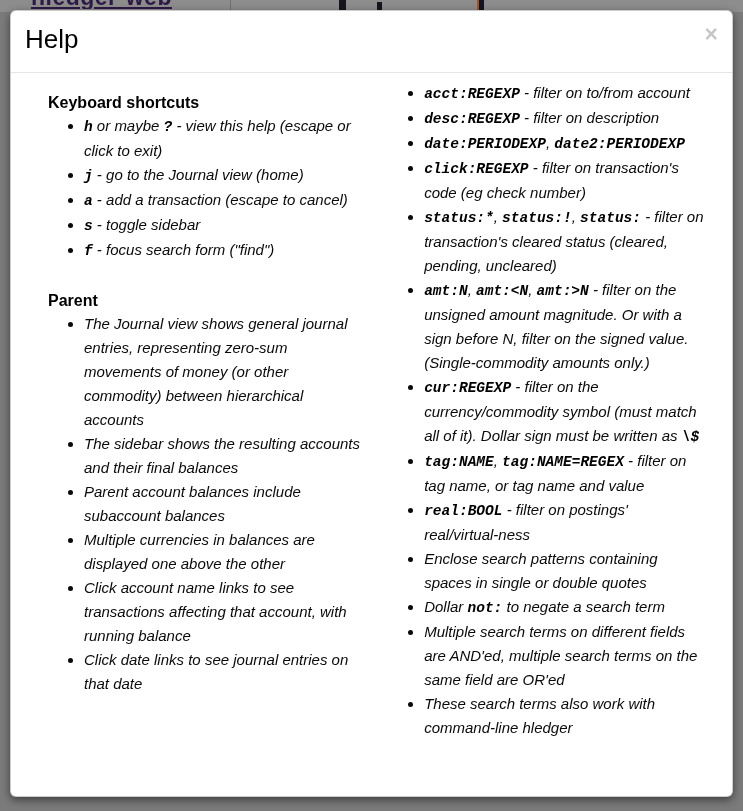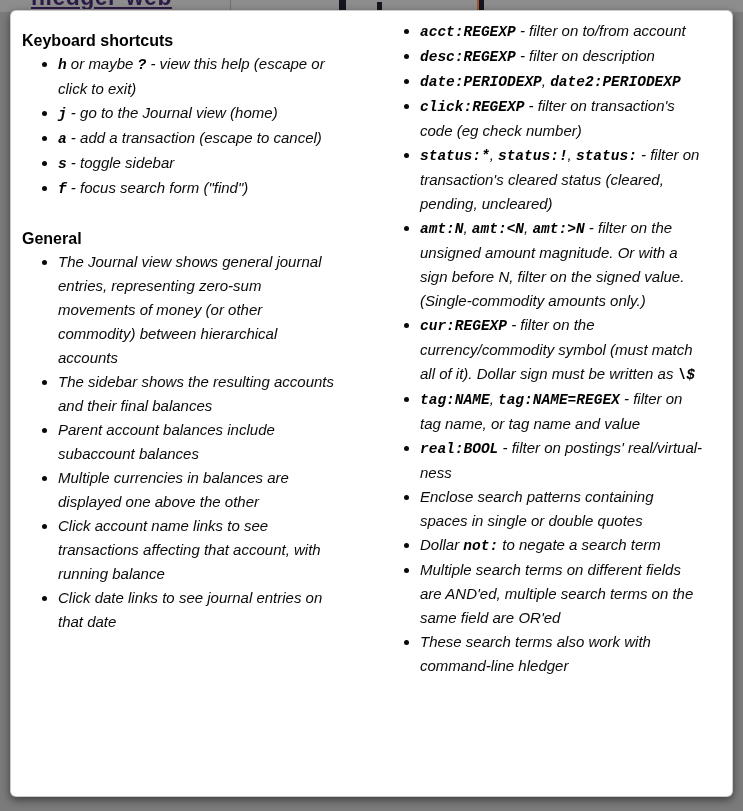--- a/index.html
+++ b/index.html
@@ -88,21 +88,21 @@
     line-height: 18px;
     color: #000000;
     opacity: 0.22;
     cursor: pointer;
   }
   .modal-body {
     padding: 8px 10px 8px 11px;
     display: flex;
     justify-content: space-between;
   }
-  .col { min-height: 10px; }
+  .col { min-height: 10px; margin-left: 26px; }
   .col-left  { width: 316px; }
   .col-right { width: 340px; }
 
   .sec-heading {
     font-size: 16px;
     font-weight: bold;
     color: #000000;
     line-height: 22px;
     margin-top: 11px;
   }
@@ -140,31 +140,35 @@
     <div class="bg-link-clip">
       <a class="bg-link">hledger-web</a>
     </div>
     <div class="bg-divider"></div>
     <div class="bg-mark m1"></div>
     <div class="bg-mark m2"></div>
     <div class="bg-mark m3"></div>
   </div>
 
   <div class="modal">
+    <div class="modal-header">
+      <h1 class="modal-title">Help</h1>
+      <button class="close-btn">×</button>
+    </div>
     <div class="modal-body">
       <div class="col col-left" id="col-left">
           <h2 class="sec-heading">Keyboard shortcuts</h2>
           <ul>
             <li><span class="code">h</span><span> or maybe </span><span class="code">?</span><span> - view this help (escape or click to exit)</span></li>
             <li><span class="code">j</span><span> - go to the Journal view (home)</span></li>
             <li><span class="code">a</span><span> - add a transaction (escape to cancel)</span></li>
             <li><span class="code">s</span><span> - toggle sidebar</span></li>
             <li><span class="code">f</span><span> - focus search form ("find")</span></li>
           </ul>
-          <h2 class="sec-heading">General</h2>
+          <h2 class="sec-heading">Parent</h2>
           <ul>
             <li><span>The Journal view shows general journal entries, representing zero-sum movements of money (or other commodity) between hierarchical accounts</span></li>
             <li><span>The sidebar shows the resulting accounts and their final balances</span></li>
             <li><span>Parent account balances include subaccount balances</span></li>
             <li><span>Multiple currencies in balances are displayed one above the other</span></li>
             <li><span>Click account name links to see transactions affecting that account, with running balance</span></li>
             <li><span>Click date links to see journal entries on that date</span></li>
           </ul>
         </div>
       <div class="col col-right" id="col-right">

